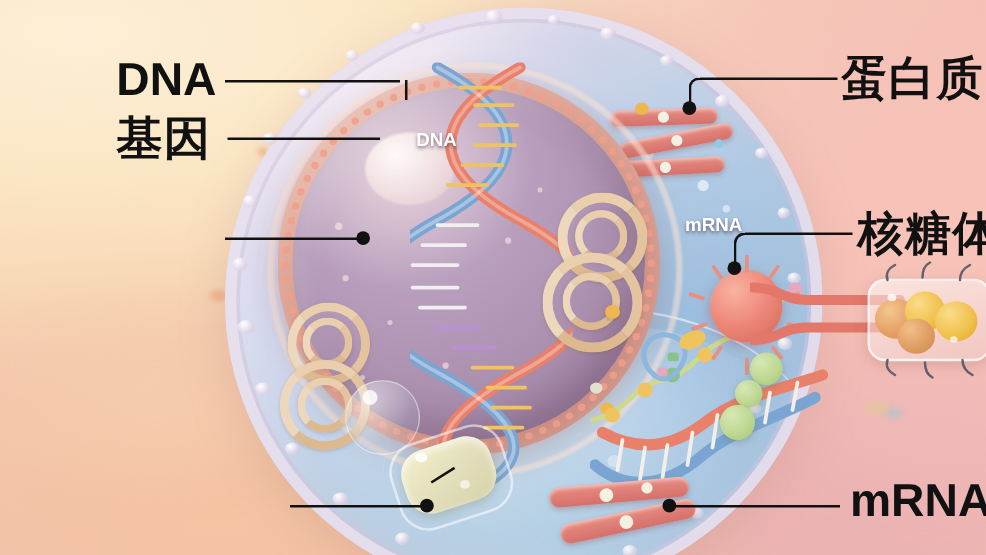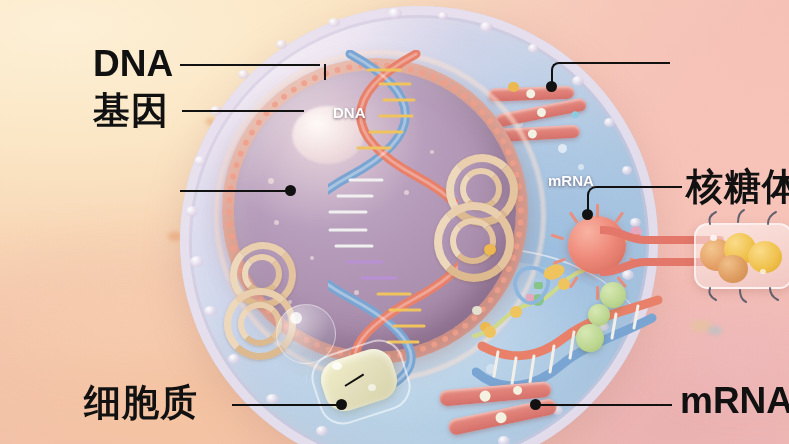--- a/index.html
+++ b/index.html
@@ -411,17 +411,17 @@
 
   <div class="leader h" style="left:596px;top:186px;width:86px;"></div>
   <div class="elbow" style="left:587px;top:186px;width:12px;height:26px;border-top-left-radius:9px;"></div>
   <div class="dot" style="left:582px;top:209px;"></div>
 
   <div class="dot" style="left:530px;top:399px;"></div>
   <div class="leader h" style="left:538px;top:404px;width:134px;"></div>
 
   <div class="label en" style="left:93px;top:45px;">DNA</div>
   <div class="label cn" style="left:93px;top:92px;">基因</div>
-  <div class="label cn" style="left:84px;top:384px;">细胞质</div>
+  <div class="label cn" style="left:673px;top:44px;">蛋白质</div>
   <div class="label cn" style="left:686px;top:168px;">核糖体</div>
   <div class="label en" style="left:680px;top:382px;">mRNA</div>
 
 </div>
 
 </body></html>

